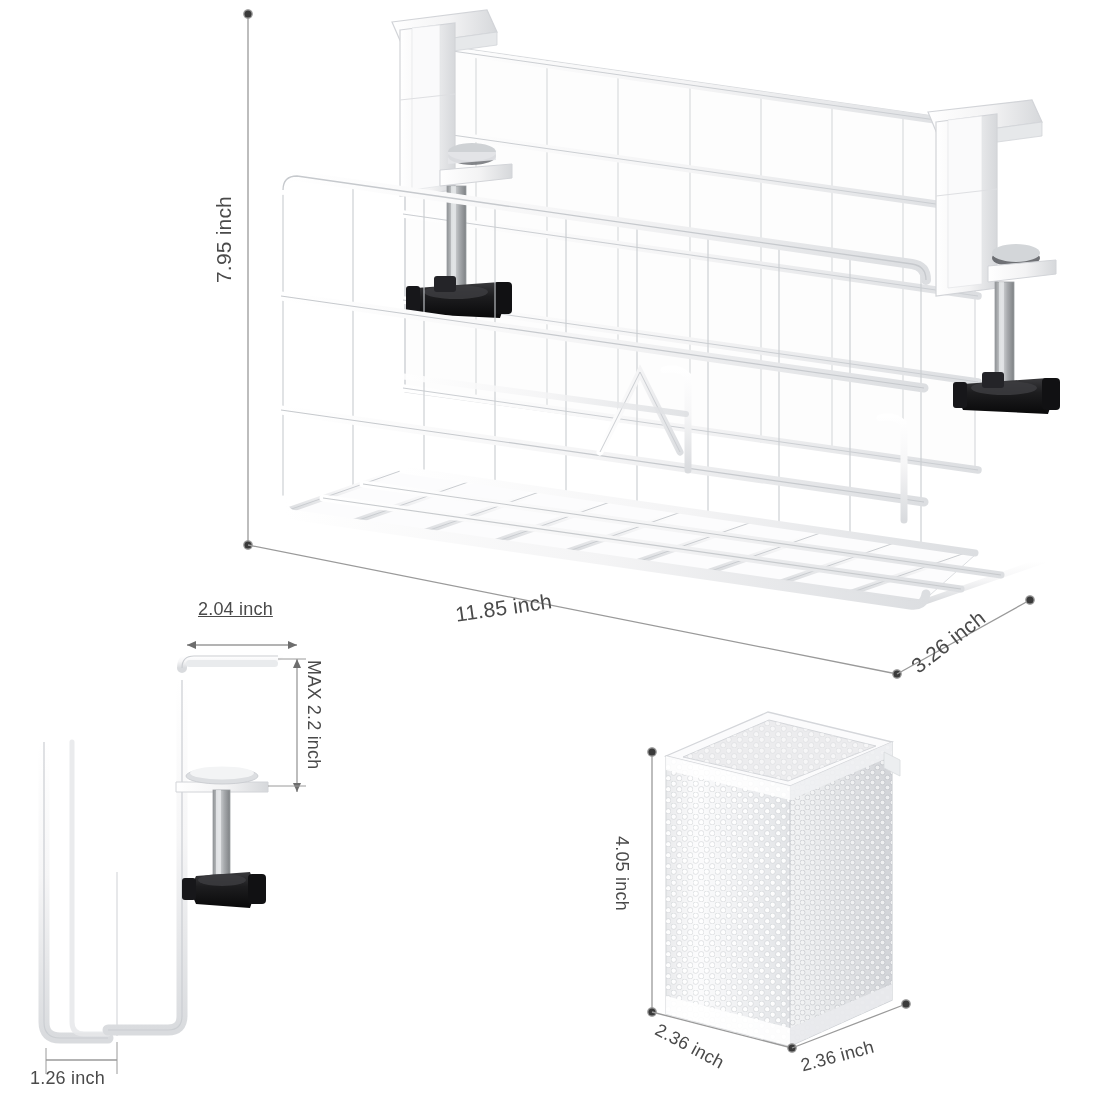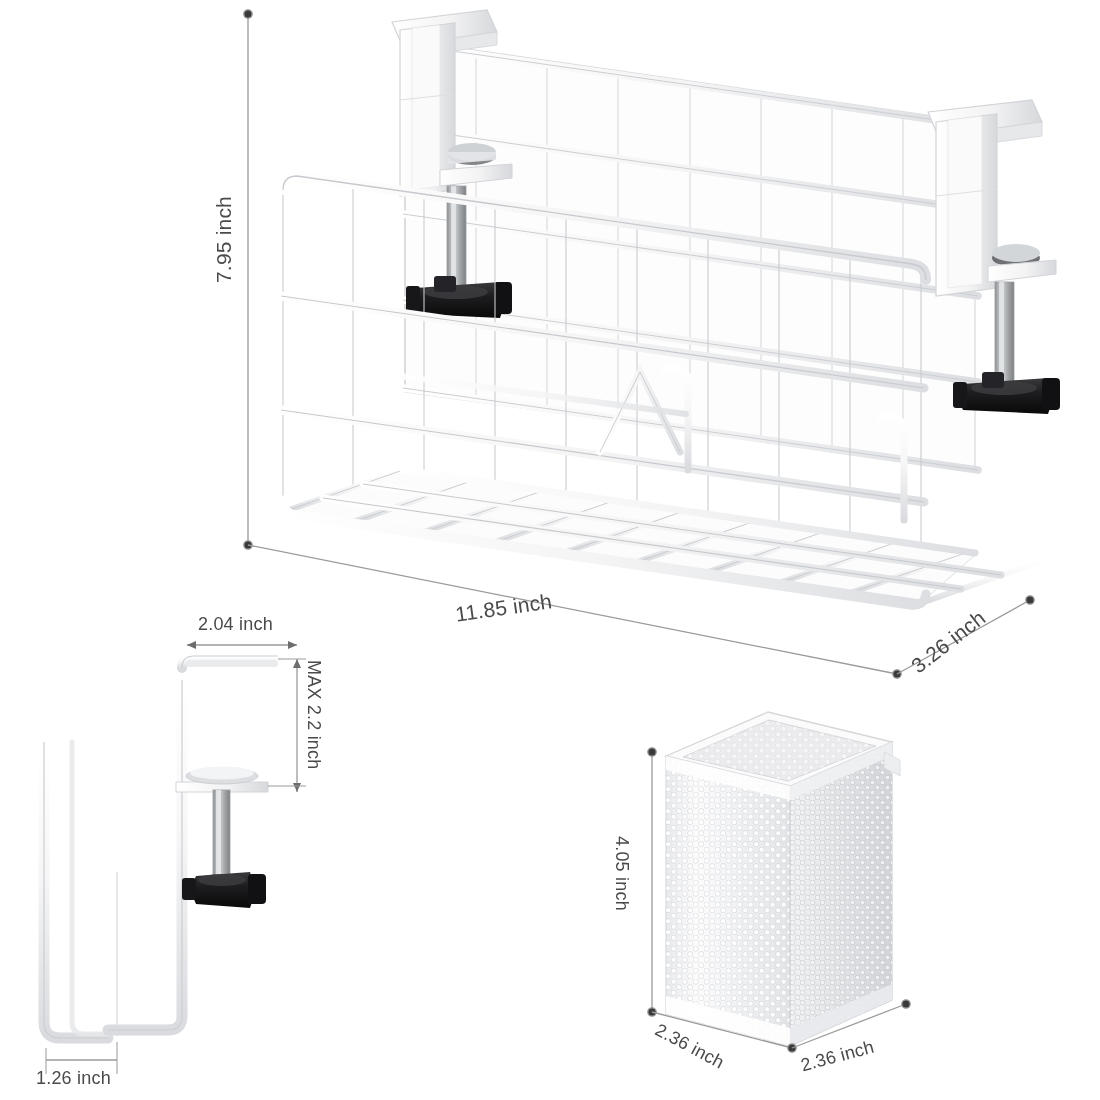--- a/index.html
+++ b/index.html
@@ -343,25 +343,25 @@
       <circle cx="906" cy="1004" r="4.2"></circle>
     </g>
   </svg>
 
   <div class="dimlabel" style="left:212px;top:196px;transform-origin:0 0;transform:rotate(-90deg) translate(-100%,0);">7.95 inch</div>
 
   <div class="dimlabel" style="left:455px;top:596px;transform:rotate(-8deg);">11.85 inch</div>
 
   <div class="dimlabel" style="left:905px;top:630px;transform:rotate(-38deg);">3.26 inch</div>
 
-  <div class="dimlabel small" style="left:198px;top:614px;">2.04 inch</div>
+  <div class="dimlabel small" style="left:198px;top:599px;text-decoration:underline;">2.04 inch</div>
 
   <div class="dimlabel small" style="left:324px;top:660px;transform-origin:0 0;transform:rotate(90deg);">MAX 2.2 inch</div>
 
-  <div class="dimlabel small" style="left:36px;top:1068px;">1.26 inch</div>
+  <div class="dimlabel small" style="left:30px;top:1068px;">1.26 inch</div>
 
   <div class="dimlabel small" style="left:632px;top:836px;transform-origin:0 0;transform:rotate(90deg);">4.05 inch</div>
 
   <div class="dimlabel small" style="left:652px;top:1036px;transform:rotate(28deg);">2.36 inch</div>
 
   <div class="dimlabel small" style="left:800px;top:1046px;transform:rotate(-15deg);">2.36 inch</div>
 
 </div>
 
 </body></html>

